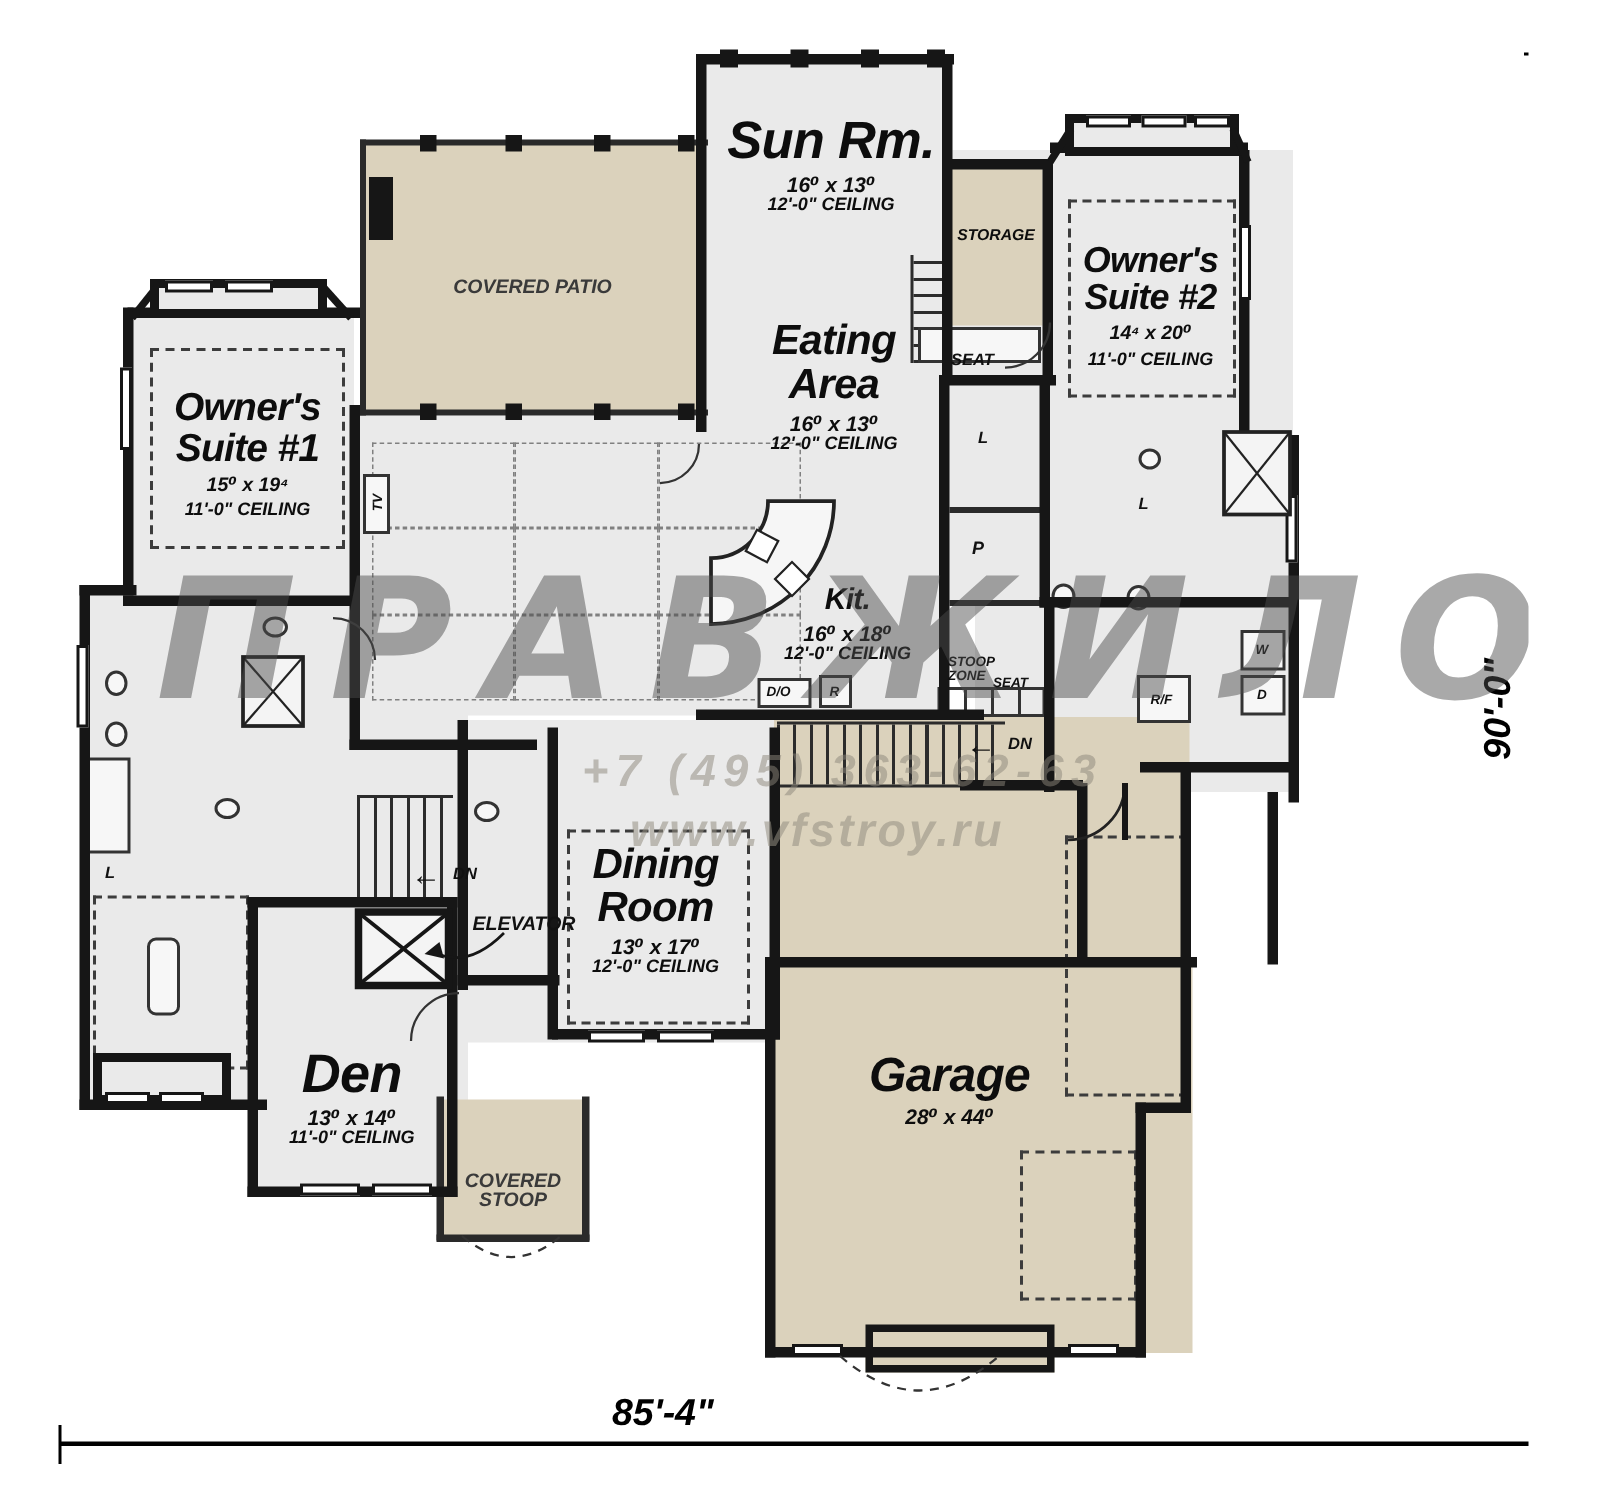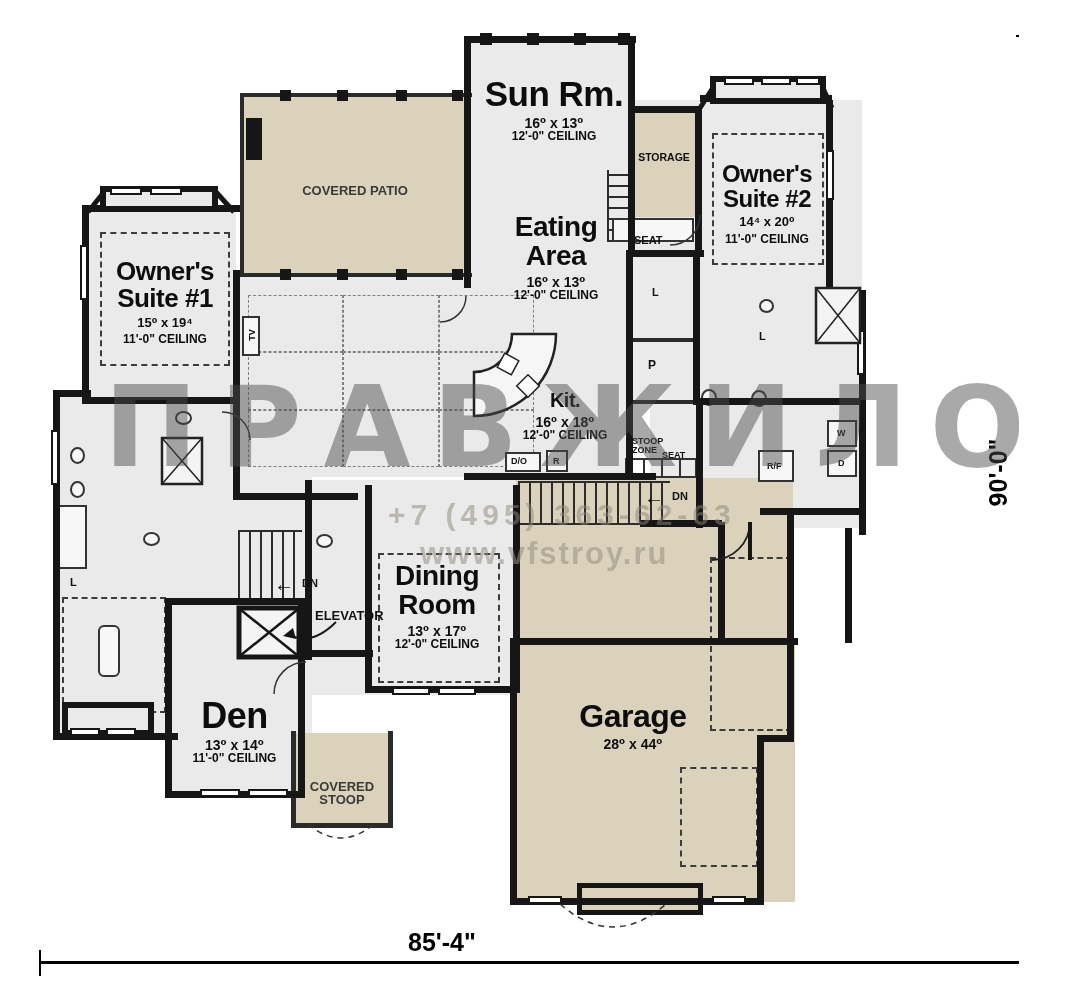--- a/index.html
+++ b/index.html
@@ -1,17 +1,17 @@
 <!DOCTYPE html>
 <html><head>
 <meta charset="utf-8">
 <style>
   html,body{margin:0;padding:0;background:#fff;}
   #canvas{position:relative;width:1019px;height:1000px;background:#ffffff;overflow:hidden;
-          font-family:"Liberation Sans","DejaVu Sans",sans-serif;color:#111;}
+          font-family:"Liberation Sans","DejaVu Sans",sans-serif;color:#111;font-style:italic;}
   .abs{position:absolute;}
   .gbg{position:absolute;background:#eaeaea;}
   .tan{position:absolute;background:#dbd2bc;}
   .wall{position:absolute;background:#161616;z-index:10;}
   .thin{position:absolute;background:#2a2a2a;z-index:9;}
   .win{position:absolute;background:#ffffff;border:2px solid #161616;z-index:12;box-sizing:border-box;}
   .col{position:absolute;background:#161616;z-index:12;}
   .dash{position:absolute;border:2px dashed #3c3c3c;z-index:6;}
   .fixture{position:absolute;background:#f7f7f7;border:2px solid #333;box-sizing:border-box;z-index:8;}
   .oval{border-radius:50%;}

